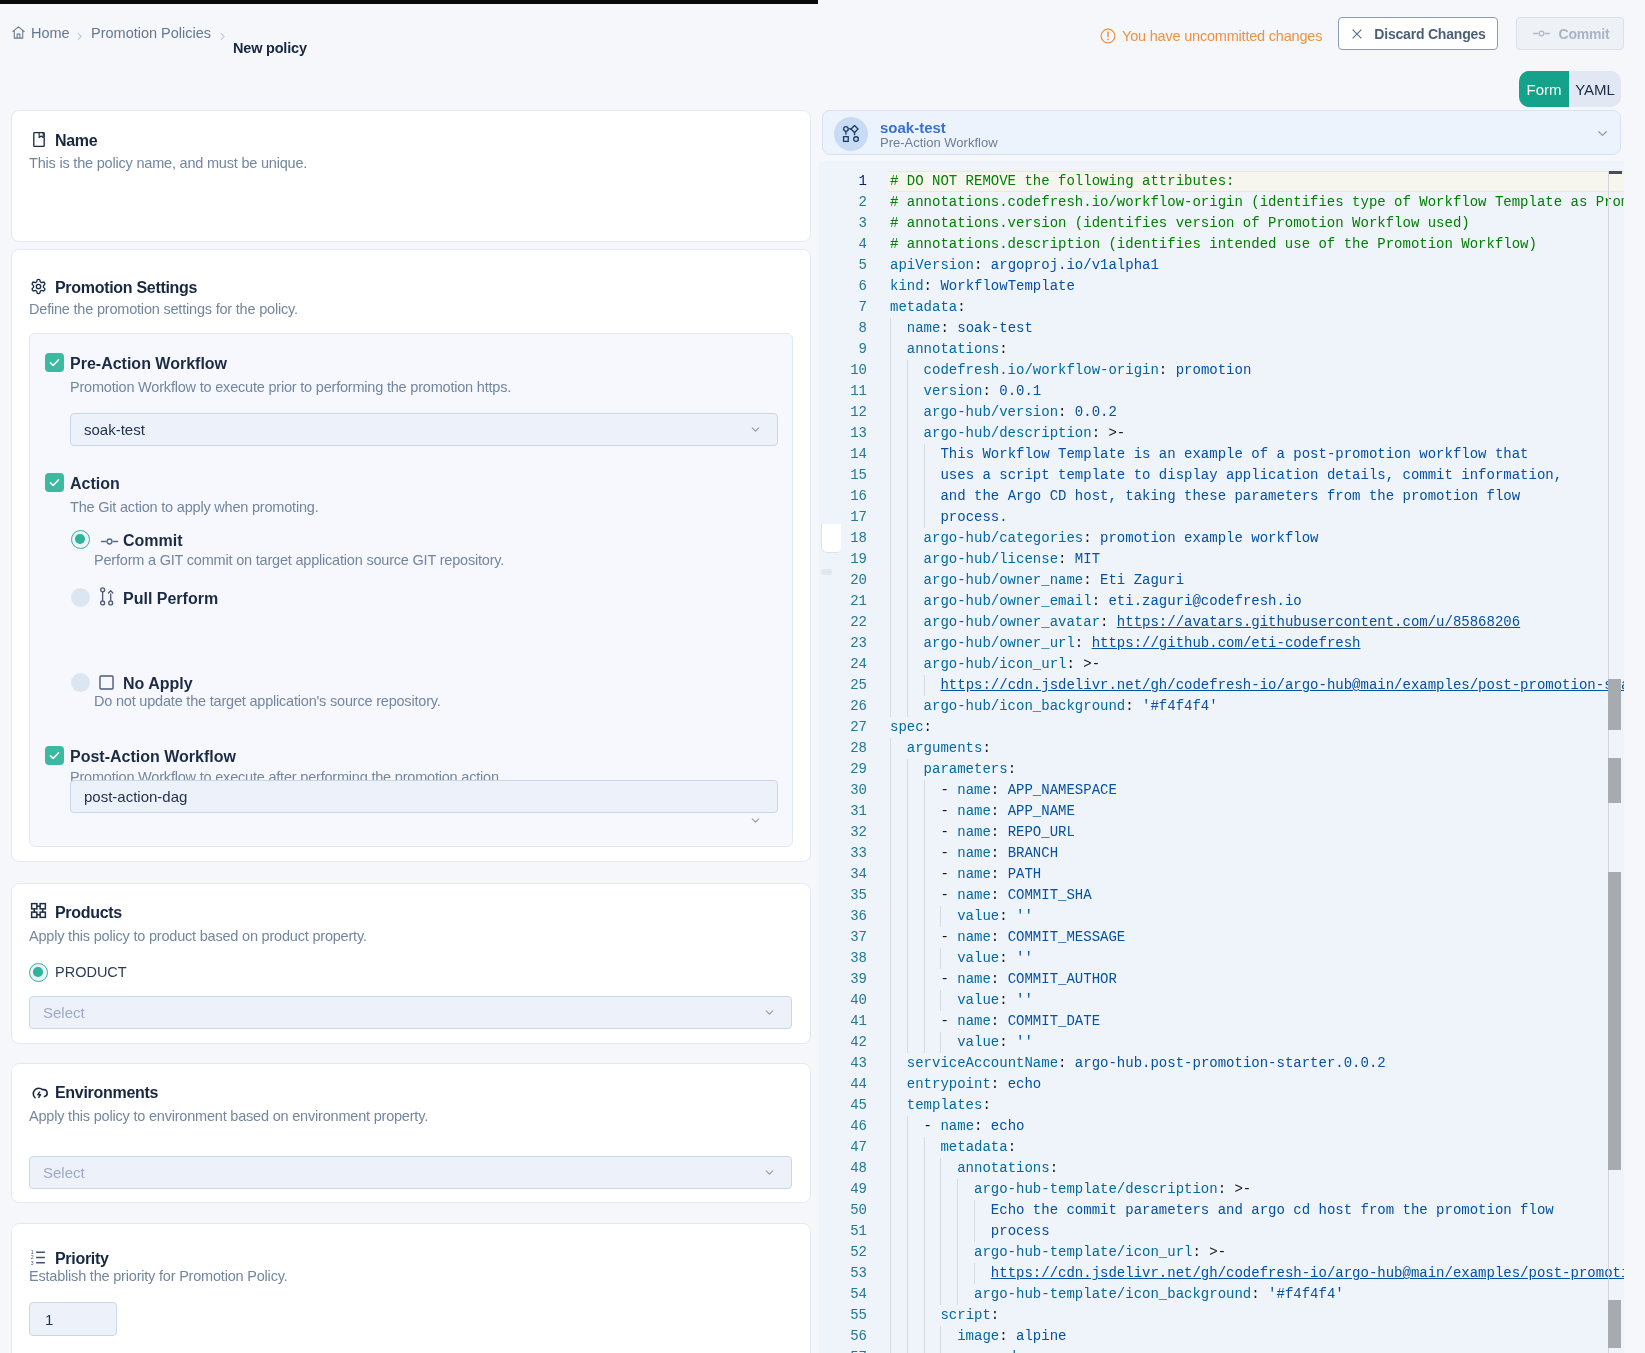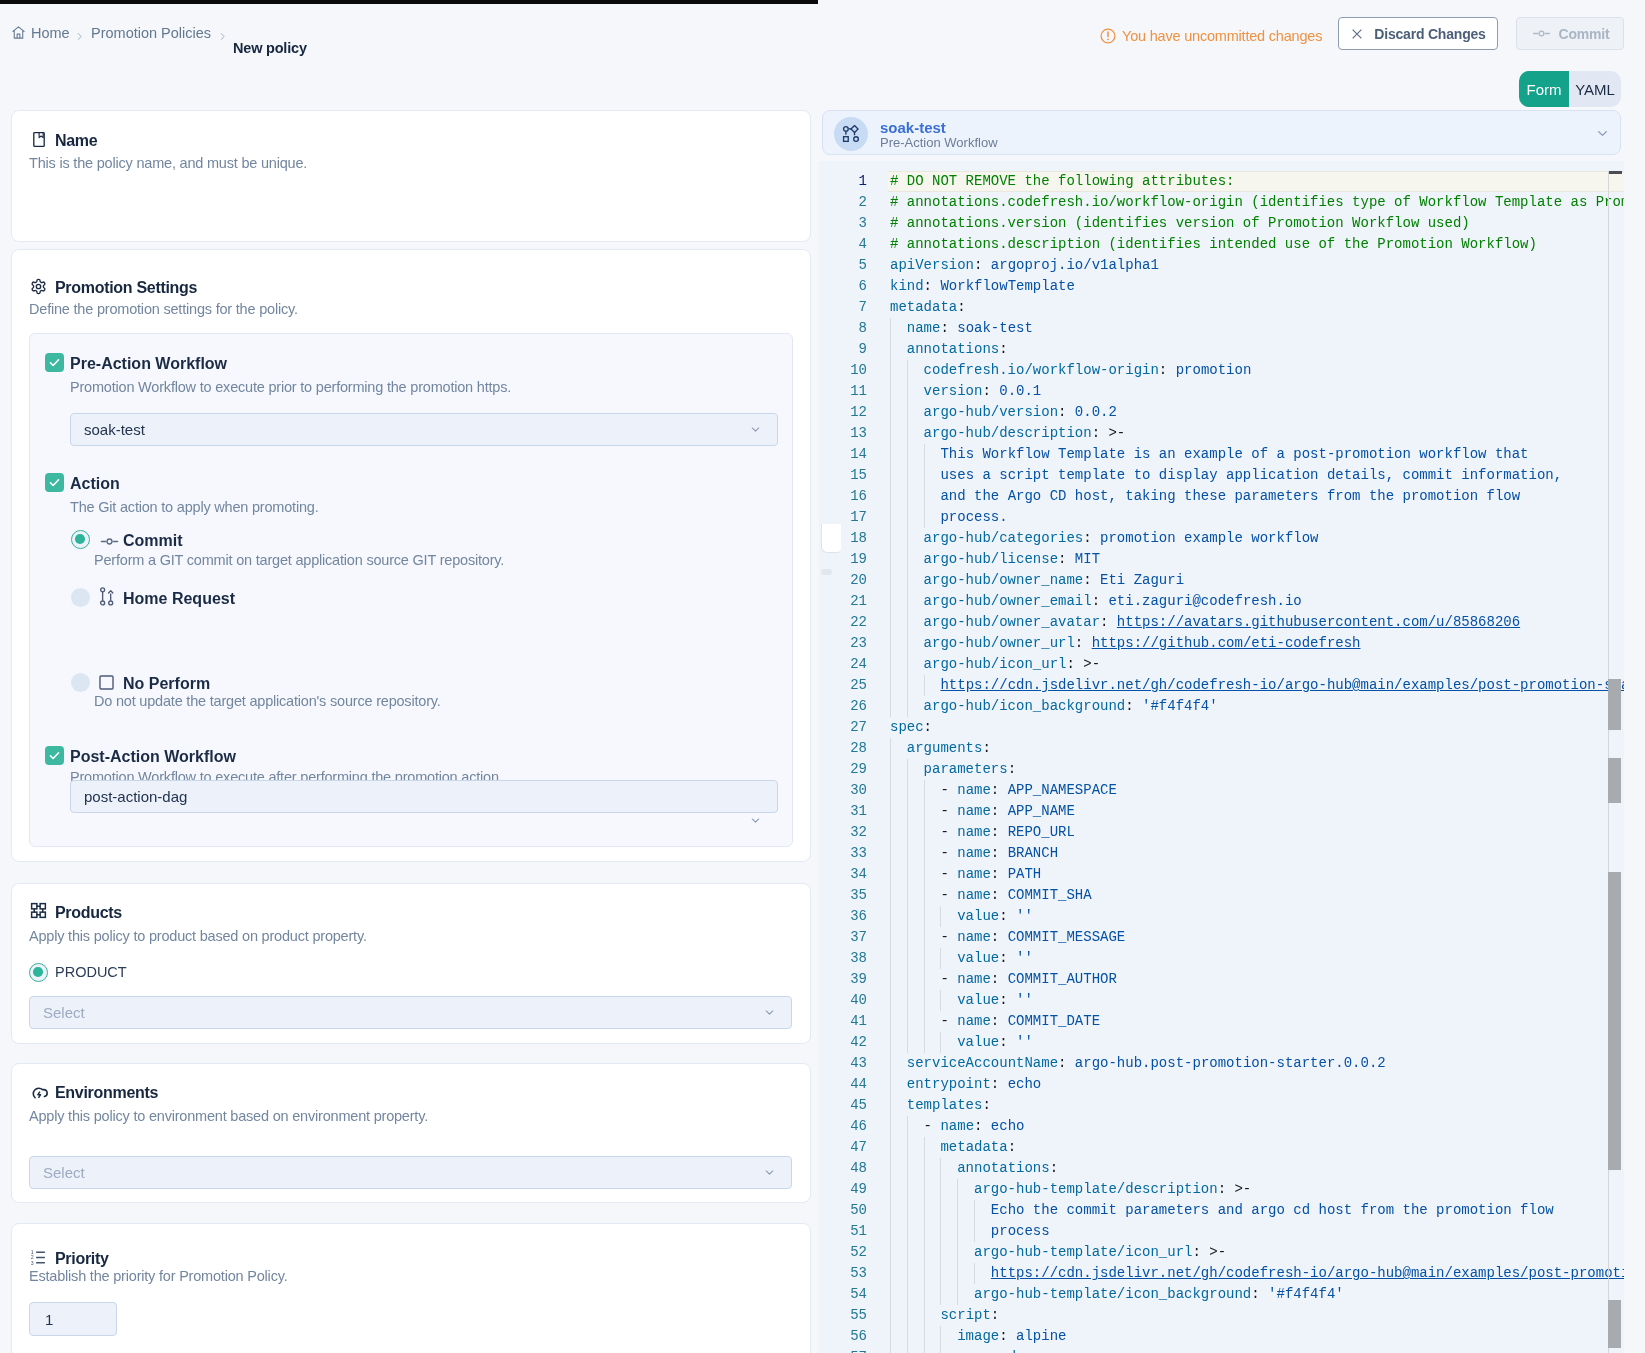--- a/index.html
+++ b/index.html
@@ -117,26 +117,26 @@
       <div class="abs" style="left:69px;top:253px"><svg width="15" height="19" viewBox="0 0 19 24" fill="none" xmlns="http://www.w3.org/2000/svg">
           <g stroke="#4d5a7a" stroke-width="1.7">
             <circle cx="4.6" cy="3.6" r="2.5"></circle>
             <path d="M4.6 6.3v11.2"></path>
             <circle cx="4.6" cy="20.2" r="2.5"></circle>
             <path d="M14.8 8.3v9.2"></path>
             <circle cx="14.8" cy="20.2" r="2.5"></circle>
             <path d="m12.1 7.6 2.7-3 2.7 3" stroke-linejoin="round" stroke-linecap="round"></path>
           </g>
         </svg></div>
-      <div class="lbl" style="left:93px;top:255px">Home Request</div>
+      <div class="lbl" style="left:93px;top:255px">Pull Perform</div>
       <div class="rad runs" style="left:41px;top:339px"></div>
       <div class="abs" style="left:68px;top:340px"><svg width="17" height="17" viewBox="0 0 24 24" fill="none" xmlns="http://www.w3.org/2000/svg">
           <rect x="2.8" y="2.8" width="18.4" height="18.4" rx="1.4" stroke="#4d5a7a" stroke-width="2"></rect>
         </svg></div>
-      <div class="lbl" style="left:93px;top:340px">No Perform</div>
+      <div class="lbl" style="left:93px;top:340px">No Apply</div>
       <div class="cd abs" style="left:64px;top:359px">Do not update the target application's source repository.</div>
       <div class="chx" style="left:15px;top:412px">
         <svg width="13" height="13" viewBox="0 0 24 24" fill="none" xmlns="http://www.w3.org/2000/svg">
           <path d="m4.5 12.5 5 5L19.5 7" stroke="#fff" stroke-width="3" stroke-linecap="round" stroke-linejoin="round"></path>
         </svg>
       </div>
       <div class="lbl" style="left:40px;top:413px">Post-Action Workflow</div>
       <div class="cd abs" style="left:40px;top:435px">Promotion Workflow to execute after performing the promotion action.</div>
       <div class="inp" style="left:40px;top:446px;width:708px;height:33px;padding-left:13px">post-action-dag</div>
       <div class="chv" style="left:719px;top:479px"><svg width="13" height="13" viewBox="0 0 24 24" fill="none" xmlns="http://www.w3.org/2000/svg">

